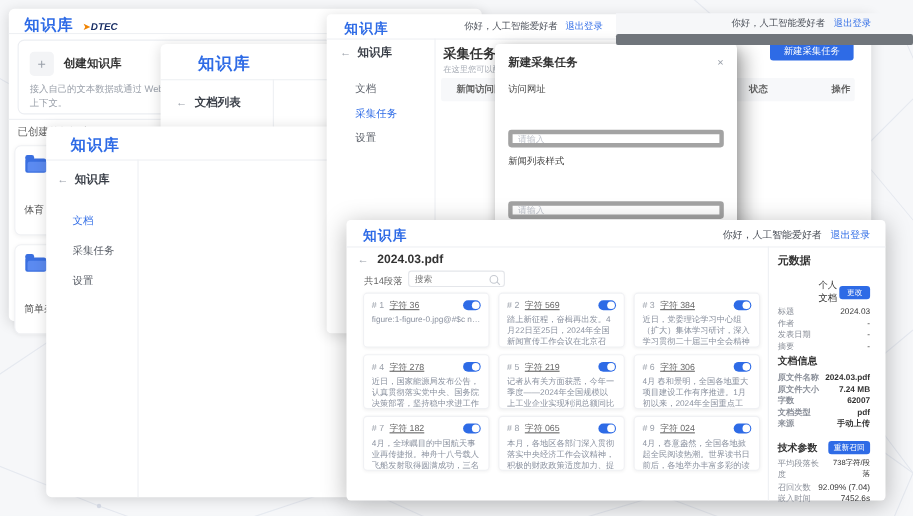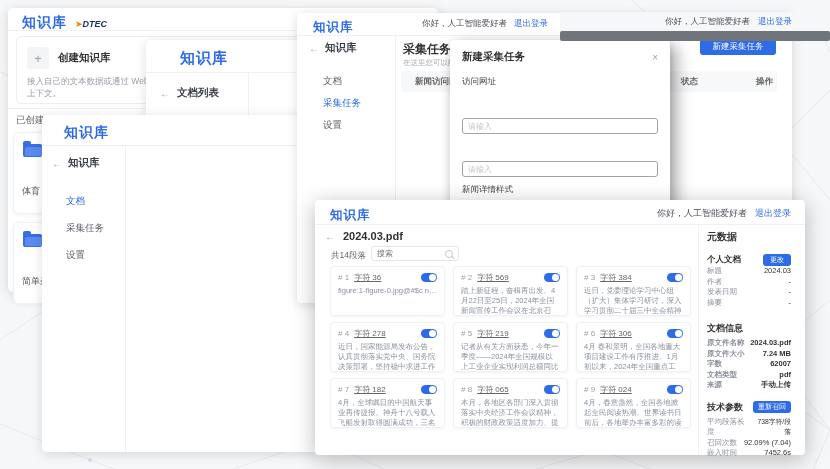--- a/index.html
+++ b/index.html
@@ -34,21 +34,21 @@
   .folder::after{content:"";position:absolute;left:2px;top:3px;width:19px;height:9px;background:#5b8af0;
     border-radius:2px 1px 1px 1px;}
   .kbLbl{position:absolute;left:8px;top:52px;font-size:9px;color:#555;}
   
   .thRow{position:absolute;background:#f7f8fa;border-radius:2px;}
   .thCell{position:absolute;font-size:8.5px;color:#666;font-weight:bold;top:50%;transform:translateY(-50%);}
   
   .modal{position:absolute;background:#fff;border-radius:4px;padding:10px 12px;box-sizing:border-box;
     box-shadow:7px 6px 16px rgba(0,0,0,.32),0 2px 8px rgba(0,0,0,.15);}
   .mLbl{font-size:8.5px;color:#444;margin:7px 0 3px;}
-  .mInput{width:100%;box-sizing:border-box;height:16px;border:1px solid #a3a3a3;border-radius:3px;
+  .mInput{width:100%;box-sizing:border-box;height:16px;border:4px solid #a3a3a3;border-radius:3px;
     font-size:8px;color:#333;padding:0 5px;margin-top:27px;}
   .mInput::placeholder{color:#c0c4cc;}
   .rad{display:inline-flex;align-items:center;gap:3px;font-size:8px;color:#555;cursor:pointer;}
   .rdot{width:8px;height:8px;border-radius:50%;border:1px solid #c6cad2;background:#fff;box-sizing:border-box;}
   .rdot.on{border:2.5px solid #2E6BE6;}
   .picker{display:inline-flex;align-items:center;gap:3px;height:14px;padding:0 5px;background:#f5f6f8;
     border:1px solid #e8eaee;border-radius:2px;color:#c0c4cc;font-size:7.5px;}
   
   .greet{font-size:9px;color:#4a4f58;}
   .lnk{font-size:9px;color:#2E6BE6;cursor:pointer;}
@@ -191,20 +191,21 @@
     <span class="thCell" style="left:355px;">操作</span>
   </div>
 
   <div class="modal" style="left:153px;top:27px;width:220px;height:252px;">
     <div style="display:flex;align-items:center;">
       <span style="font-size:10.5px;font-weight:bold;color:#333;flex:1;">新建采集任务</span>
       <span style="font-size:10px;color:#9aa0aa;cursor:pointer;">×</span>
     </div>
     <div class="mLbl" style="margin-top:12px;">访问网址</div>
     <input class="mInput" placeholder="请输入" style="">
+    <div class="mLbl">新闻列表样式</div>
     <input class="mInput" placeholder="请输入" style="">
     <div class="mLbl">新闻详情样式</div>
     <input class="mInput" placeholder="请输入" style="">
     <div class="mLbl">任务名称</div>
     <input class="mInput" placeholder="请输入" style="">
     <div class="mLbl">是否定时执行</div>
     <div style="display:flex;align-items:center;gap:7px;">
       <span class="rad">
         <span class="rdot on"></span>
         <span>立即执行</span>
@@ -322,41 +323,41 @@
         <span class="toggle"></span>
       </div>
       <div class="chunk-body">4月，春意盎然，全国各地掀起全民阅读热潮。世界读书日前后，各地举办丰富多彩的读书活动，书香中国建设深入推进，公共文化服务体系不断完善，数字阅读蓬勃发展，越来越多的群众在阅读中汲取知识、启智增慧，文化…</div>
     </div>
   </div>
 
 
   <div style="position:absolute;left:392px;top:30px;width:84px;">
     <div class="mTitle">元数据</div>
     <div style="display:flex;align-items:center;margin-top:10px;">
-      <span style="font-size:8.5px;font-weight:bold;flex:1;">个人文档</span>
+      <span style="font-size:8.5px;font-weight:normal;flex:1;margin-left:37px;">个人文档</span>
       <button class="btnBlue" style="font-size:7px;height:12px;padding:0 7px;">更改</button>
     </div>
     <div class="mrow">
         <span class="ml">标题</span>
         <span class="mv">2024.03</span>
       </div>
     <div class="mrow">
         <span class="ml">作者</span>
         <span class="mv">-</span>
       </div>
     <div class="mrow">
         <span class="ml">发表日期</span>
         <span class="mv">-</span>
       </div>
     <div class="mrow">
         <span class="ml">摘要</span>
         <span class="mv">-</span>
       </div>
 
-    <div class="secT" style="margin-top:14px;">文档信息</div>
+    <div class="secT" style="margin-top:2px;">文档信息</div>
     <div style="margin-top:3px;font-weight:bold;">
       <div class="mrow">
           <span class="ml">原文件名称</span>
           <span class="mv">2024.03.pdf</span>
         </div>
       <div class="mrow">
           <span class="ml">原文件大小</span>
           <span class="mv">7.24 MB</span>
         </div>
       <div class="mrow">

